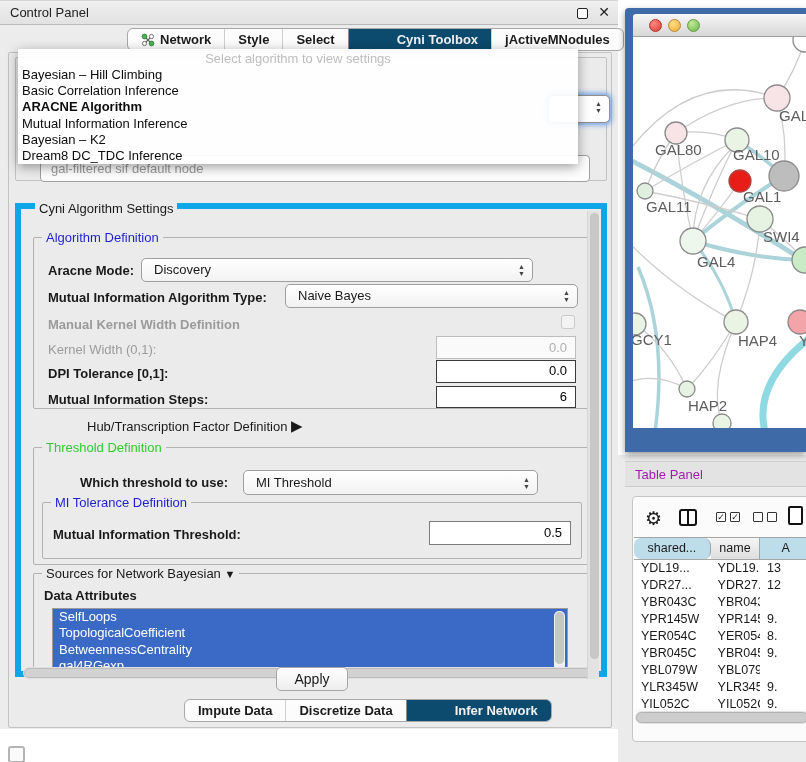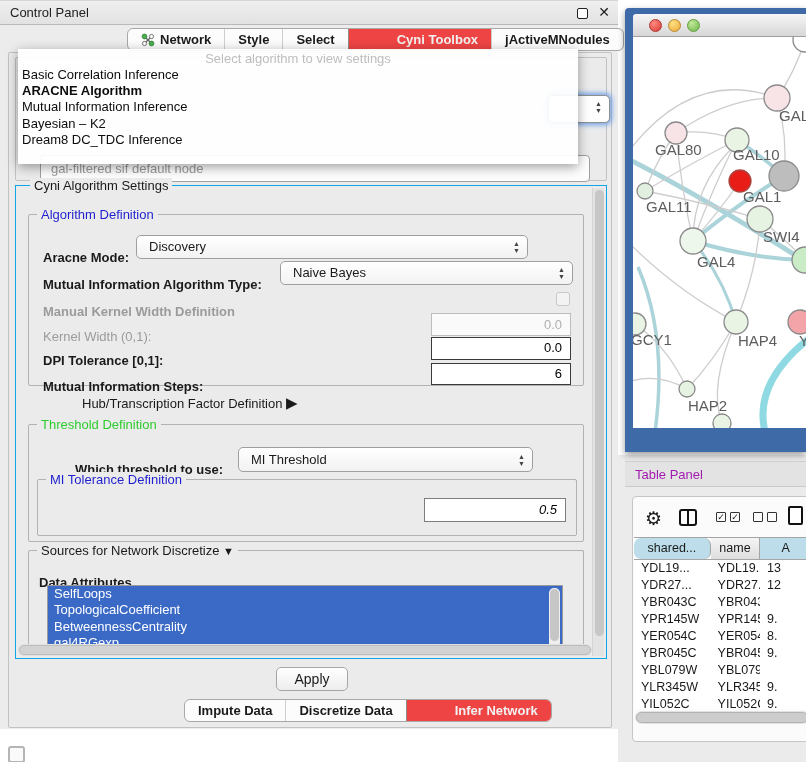--- a/index.html
+++ b/index.html
@@ -17,45 +17,45 @@
   .cp-title { left:10px; top:0; line-height:24px; color:#222; }
   .win-float { right:30px; top:7px; width:11px; height:11px; border:1.5px solid #222; border-radius:2px; background:#fff; }
   .win-close { right:8px; top:3px; font-size:14px; font-weight:bold; color:#222; }
 
   .seg { display:flex; align-items:stretch; background:#fcfcfc; border:1px solid #a8a8a8; border-radius:6px;
     height:23px; overflow:hidden;margin-left:32px; }
   .seg-top { left:95px; top:28px; }
   .seg .sg { display:flex; align-items:center; padding:0 13px; border-left:1px solid #cfcfcf; font-weight:700;
     color:#1a1a1a; white-space:nowrap; }
   .seg .sg:first-child { border-left:none; }
-  .seg .sg.sel { background:#ef4444; color:#f1f1f1; border-left-color:#8d8d8d;padding-left:48px; }
+  .seg .sg.sel { background:#0c4a6e; color:#f1f1f1; border-left-color:#8d8d8d;padding-left:48px; }
   .net-ico { width:14px; height:14px; margin-right:5px; }
 
   .main-panel { left:8px; top:52px; width:604px; height:676px; background:#ebebeb; border:1px solid #c2c2c2; border-radius:2px; }
 
   
   .inf-box { left:6px; top:4px; width:592px; height:124px; border:1px solid #c2c2c2; border-radius:2px; background:#ebebeb; }
   .ghost { left:24px; top:16px; color:#b0b0b0; opacity:.55; }
   .combo-focus { left:532px; top:37px; width:62px; height:28px; background:#fff; border:1px solid #8f8f8f; border-radius:5px;
     box-shadow:0 0 5px 2px rgba(95,150,230,.85); }
   .gal-field { left:24px; top:97px; width:550px; height:27px; background:#fdfdfd; border:1px solid #a0a0a0; border-radius:4px;
     color:#9a9a9a; line-height:25px; padding-left:10px; }
 
   
   .popup { left:18px; top:49px; width:560px; height:115px; background:rgba(255,255,255,.93);
     box-shadow:0 3px 12px rgba(0,0,0,.38); border-radius:1px; z-index:50; padding-top:1px; }
   .pp-prompt { text-align:center; color:#bdbdbd; height:17px; line-height:17px; }
   .pp-item { height:16.2px; line-height:16.2px; padding-left:4px; color:#0c0c0c; white-space:nowrap; }
   .pp-item.sel { font-weight:700; }
 
   
-  .settings { left:6px; top:132px; width:592px; height:474px; border:1px solid #0ea5e9; background:#ebebeb; }
+  .settings { left:6px; top:150px; width:592px; height:474px; border:6px solid #0ea5e9; background:#ebebeb; }
   .legend { position:absolute; top:-8px; background:#ebebeb; padding:0 4px; white-space:nowrap; }
   .gbox { position:absolute; border:1px solid #b2b2b2; border-radius:2px; }
-  .lbl { position:absolute; font-weight:700; white-space:nowrap;margin-top:10px; }
+  .lbl { position:absolute; font-weight:700; white-space:nowrap; }
   .lbl.dis { color:#9b9b9b; }
   .combo { position:absolute; background:linear-gradient(#ffffff,#f2f2f2); border:1px solid #9f9f9f; border-radius:5px;
     line-height:22px; padding-left:12px; white-space:nowrap; }
   .stepper { position:absolute; right:7px; top:4px; display:flex; flex-direction:column; line-height:7px; font-size:7px; color:#444; }
   .tf { position:absolute; background:#fff; text-align:right; padding-right:8px; }
   .tf.dim { background:#fafafa; border:1px solid #bdbdbd; color:#b0b0b0; }
   .tf.strong { border:1.5px solid #3a3a3a; color:#000; }
   .tf.mid { border:1px solid #7d7d7d; color:#000; }
   .chk { position:absolute; width:14px; height:14px; border:1px solid #c9c9c9; border-radius:3px; background:#f3f3f3; }
 
@@ -195,27 +195,28 @@
         <span class="lbl" style="left:46px; top:27px;">Which threshold to use:</span>
         <div class="combo" style="left:209px; top:22px; width:295px; height:25px; line-height:23px;">
           <span>MI Threshold</span>
           <span class="stepper" style="top:5px;">
               <span>▲</span>
               <span>▼</span>
             </span>
         </div>
         <div class="gbox" style="left:8px; top:54px; width:540px; height:57px;">
           <span class="legend" style="left:8px; color:#1f1fd0;">MI Tolerance Definition</span>
-          <span class="tf mid" style="left:386px; top:18px; width:142px; height:24px; line-height:22px;font-style:italic;">0.5</span>
+          <span class="lbl" style="left:10px; top:24px;">Mutual Information Threshold:</span>
+          <span class="tf mid" style="left:386px; top:18px; width:142px; height:24px; line-height:22px;">0.5</span>
         </div>
       </div>
 
       <div class="gbox" style="left:12px; top:364px; width:556px; height:104px; border-bottom:none;">
         <span class="legend" style="left:8px;">
-          <span>Sources for Network Discretize</span>
+          <span>Sources for Network Bayesian</span>
           <span style="font-size:11px;">▼</span>
         </span>
         <span class="lbl" style="left:10px; top:14px;">Data Attributes</span>
         <div class="attr-list">
           <div id="attr-items">
               <div class="attr-item">SelfLoops</div>
               <div class="attr-item">TopologicalCoefficient</div>
               <div class="attr-item">BetweennessCentrality</div>
               <div class="attr-item">gal4RGexp</div>
             </div>
@@ -238,20 +239,21 @@
     <div class="abs seg seg-bottom">
       <span class="sg">Impute Data</span>
       <span class="sg">Discretize Data</span>
       <span class="sg sel">Infer Network</span>
     </div>
   </div>
 
   <div class="abs popup">
     <div class="pp-prompt">Select algorithm to view settings</div>
     <div id="algo-items">
+        <div class="pp-item">Bayesian – Hill Climbing</div>
         <div class="pp-item">Basic Correlation Inference</div>
         <div class="pp-item sel">ARACNE Algorithm</div>
         <div class="pp-item">Mutual Information Inference</div>
         <div class="pp-item">Bayesian – K2</div>
         <div class="pp-item">Dream8 DC_TDC Inference</div>
       </div>
   </div>
 </div>
 
 <div class="abs float-mini"></div>

